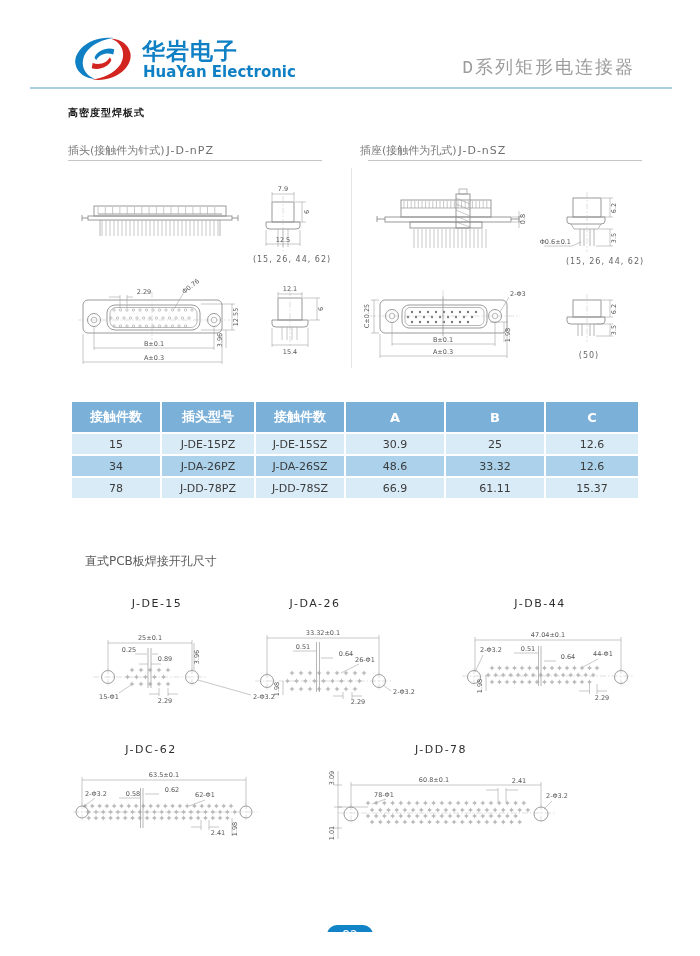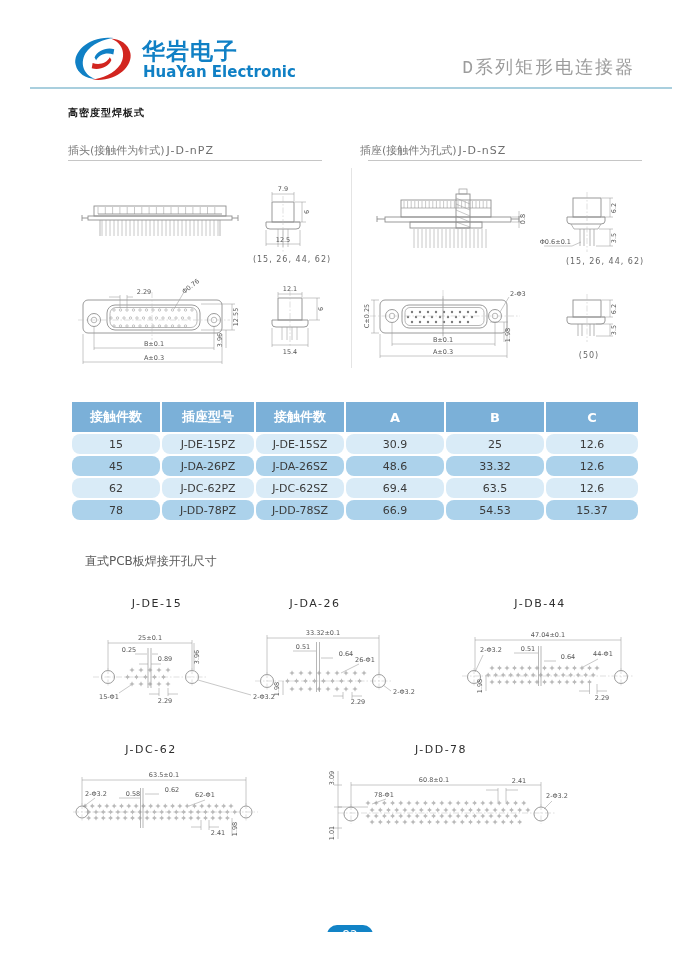--- a/index.html
+++ b/index.html
@@ -30,21 +30,21 @@
   .hln{stroke:#9a9a9a;stroke-width:.55;}
   .hole{stroke:#999;stroke-width:.55;fill:none;}
   .holeln{stroke:#999;stroke-width:.45;}
   .dot{fill:#7a7a7a;}
   text.dtx{font-size:6.5px;fill:#555;font-family:"DejaVu Sans",sans-serif;}
   text.cap{font-size:8px;fill:#666;letter-spacing:1px;font-family:"DejaVu Sans",sans-serif;}
   text.dtitle{font-size:11px;fill:#2e2e2e;letter-spacing:1.5px;font-family:"DejaVu Sans",sans-serif;}
   
   table.spec{position:absolute;left:70px;top:400px;border-collapse:separate;border-spacing:2px;background:#fff;}
   table.spec th{background:var(--c-table_header_bg);color:#fff;font-weight:600;font-size:13px;height:28px;font-family:inherit;}
-  table.spec td{font-size:11px;color:#3a3a3a;text-align:center;height:18px;border-radius:8px;}
+  table.spec td{font-size:11px;color:#3a3a3a;text-align:center;height:18px;}
   table.spec tbody tr:nth-child(odd) td{background:var(--c-row_light);}
   table.spec tbody tr:nth-child(even) td{background:var(--c-row_mid);}
   
   .page-badge{position:absolute;left:327px;top:893px;width:46px;height:20px;border-radius:10px;
               background:var(--c-footer_bg);color:#fff;font-size:12px;text-align:center;line-height:20px;margin-top:32px;}
 </style>
 </head>
 <body>
 
 <div class="page">
@@ -428,58 +428,50 @@
       <col style="width:88px">
         <col style="width:92px">
         <col style="width:88px">
       <col style="width:98px">
         <col style="width:98px">
         <col style="width:92px">
     </colgroup>
     <thead>
         <tr>
           <th>接触件数</th>
-          <th>插座型号</th>
+          <th>插头型号</th>
           <th>接触件数</th>
           <th>A</th>
           <th>B</th>
           <th>C</th>
         </tr>
       </thead>
     <tbody>
         <tr>
           <td>15</td>
           <td>J-DE-15PZ</td>
           <td>J-DE-15SZ</td>
           <td>30.9</td>
           <td>25</td>
           <td>12.6</td>
         </tr>
         <tr>
-          <td>45</td>
+          <td>34</td>
           <td>J-DA-26PZ</td>
           <td>J-DA-26SZ</td>
           <td>48.6</td>
           <td>33.32</td>
           <td>12.6</td>
         </tr>
         <tr>
-          <td>62</td>
-          <td>J-DC-62PZ</td>
-          <td>J-DC-62SZ</td>
-          <td>69.4</td>
-          <td>63.5</td>
-          <td>12.6</td>
-        </tr>
-        <tr>
           <td>78</td>
           <td>J-DD-78PZ</td>
           <td>J-DD-78SZ</td>
           <td>66.9</td>
-          <td>54.53</td>
+          <td>61.11</td>
           <td>15.37</td>
         </tr>
       </tbody>
   </table>
 
   <div class="pcb-note">直式PCB板焊接开孔尺寸</div>
 
   <svg class="draw" style="left:85px;top:592px" width="220" height="118" viewBox="0 0 220 118">
     <text class="dtitle" x="72" y="15" text-anchor="middle">J-DE-15</text>
     <line class="dln" x1="23" y1="48" x2="23" y2="78"></line>

